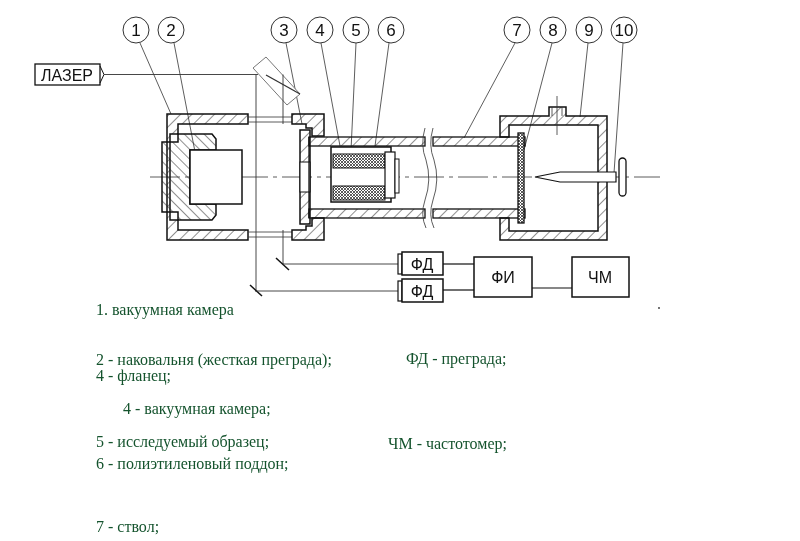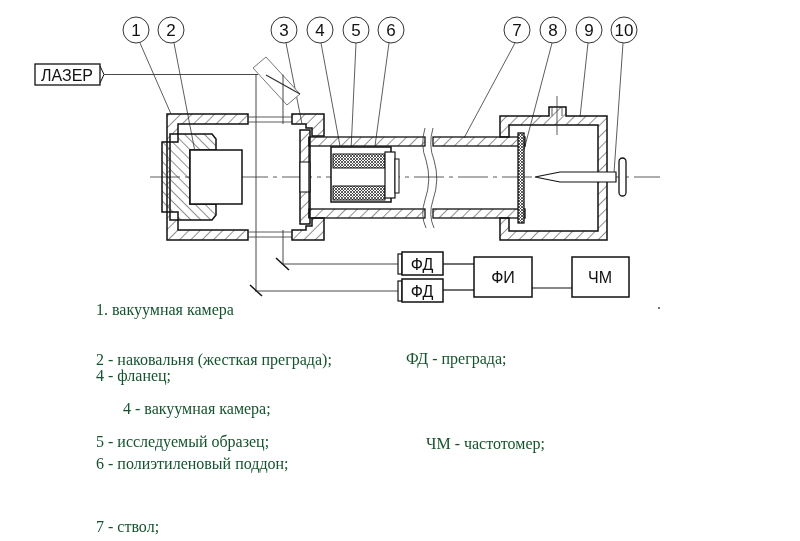--- a/index.html
+++ b/index.html
@@ -180,13 +180,13 @@
 <div class="legend" style="left:96px; top:352px;">2 - наковальня (жесткая преграда);</div>
 <div class="legend" style="left:96px; top:368px;">4 - фланец;</div>
 <div class="legend" style="left:96px; top:401px;margin-left:27px;">4 - вакуумная камера;</div>
 <div class="legend" style="left:96px; top:434px;">5 - исследуемый образец;</div>
 <div class="legend" style="left:96px; top:456px;">6 - полиэтиленовый поддон;</div>
 <div class="legend" style="left:96px; top:519px;">7 - ствол;</div>
 
 <div class="legend" style="left:406px; top:351px;">ФД - преграда;</div>
 <div class="legend" style="left:406px; top:384px;">
 </div>
-<div class="legend" style="left:426px; top:436px;">ЧМ - частотомер;</div>
+<div class="legend" style="left:388px; top:436px;">ЧМ - частотомер;</div>
 
 </body></html>

